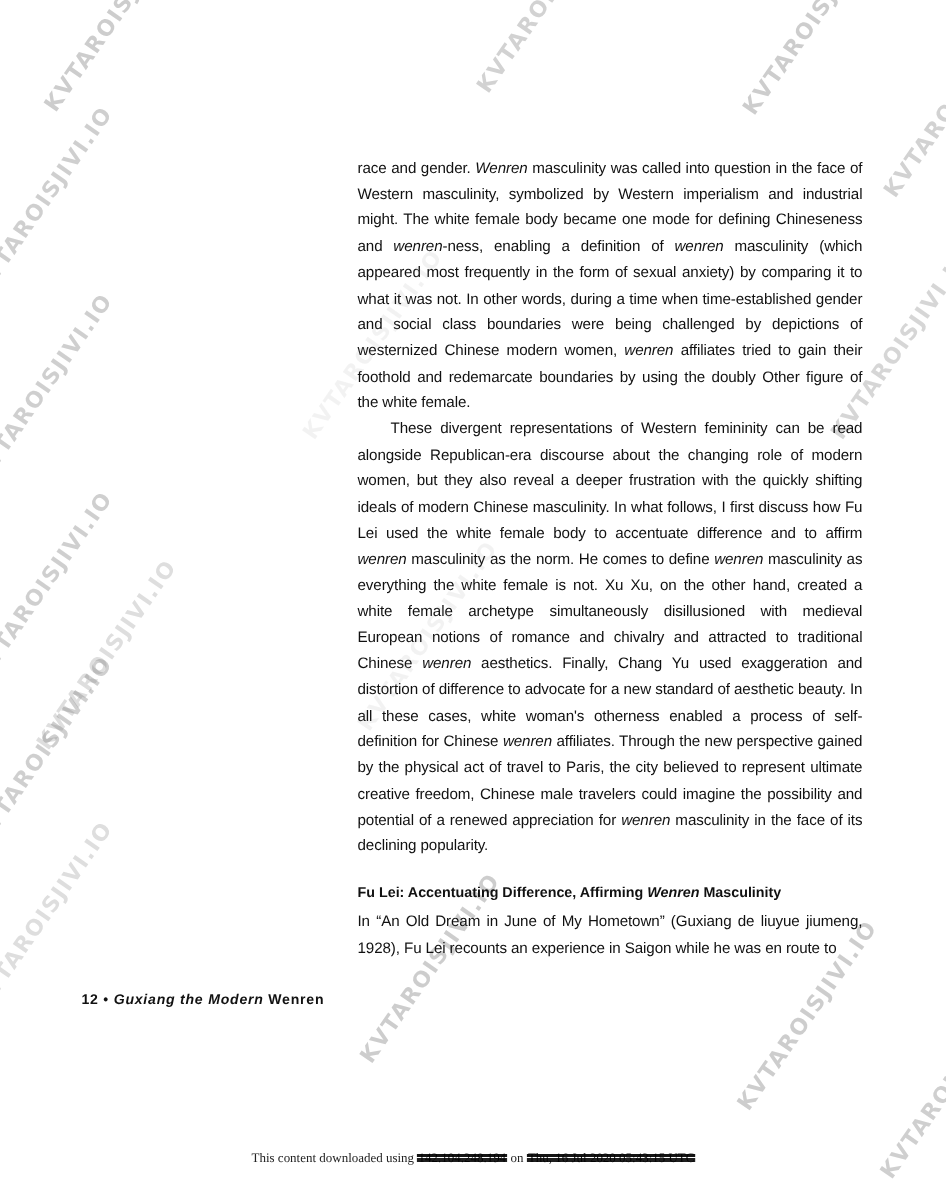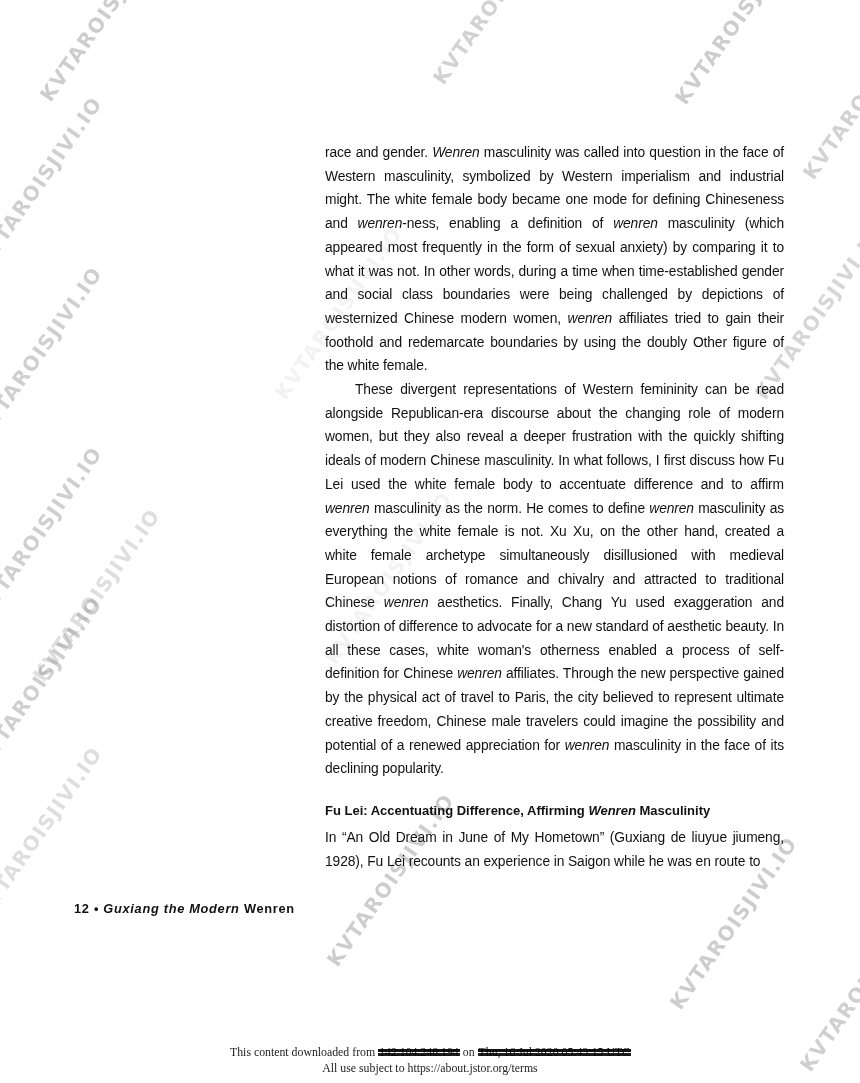--- a/index.html
+++ b/index.html
@@ -116,18 +116,17 @@
     <p class="para">race and gender. <i>Wenren</i> masculinity was called into question in the face of Western masculinity, symbolized by Western imperialism and industrial might. The white female body became one mode for defining Chineseness and <i>wenren</i>-ness, enabling a definition of <i>wenren</i> masculinity (which appeared most frequently in the form of sexual anxiety) by comparing it to what it was not. In other words, during a time when time-established gender and social class boundaries were being challenged by depictions of westernized Chinese modern women, <i>wenren</i> affiliates tried to gain their foothold and redemarcate boundaries by using the doubly Other figure of the white female.</p>
     <p class="para indent">These divergent representations of Western femininity can be read alongside Republican-era discourse about the changing role of modern women, but they also reveal a deeper frustration with the quickly shifting ideals of modern Chinese masculinity. In what follows, I first discuss how Fu Lei used the white female body to accentuate difference and to affirm <i>wenren</i> masculinity as the norm. He comes to define <i>wenren</i> masculinity as everything the white female is not. Xu Xu, on the other hand, created a white female archetype simultaneously disillusioned with medieval European notions of romance and chivalry and attracted to traditional Chinese <i>wenren</i> aesthetics. Finally, Chang Yu used exaggeration and distortion of difference to advocate for a new standard of aesthetic beauty. In all these cases, white woman's otherness enabled a process of self-definition for Chinese <i>wenren</i> affiliates. Through the new perspective gained by the physical act of travel to Paris, the city believed to represent ultimate creative freedom, Chinese male travelers could imagine the possibility and potential of a renewed appreciation for <i>wenren</i> masculinity in the face of its declining popularity.</p>
     <h2 class="heading">Fu Lei: Accentuating Difference, Affirming <i>Wenren</i> Masculinity</h2>
     <p class="para">In “An Old Dream in June of My Hometown” (Guxiang de liuyue jiumeng, 1928), Fu Lei recounts an experience in Saigon while he was en route to</p>
   </main>
 
   <div class="running-foot">12 • <i>Guxiang the Modern</i> Wenren</div>
 
   <div class="jstor-note">
     <div class="jline">
-      <span>This content downloaded from</span><span class="redacted">142.104.248.194</span><span>on</span><span class="redacted">Thu, 16 Jul 2020 05:43:15 UTC</span>
+      <span>This content downloaded using</span><span class="redacted">142.104.248.194</span><span>on</span><span class="redacted">Thu, 16 Jul 2020 05:43:15 UTC</span>
     </div>
-    <div class="jline">All use subject to https://about.jstor.org/terms</div>
   </div>
 
 </div>
 
 </body></html>

